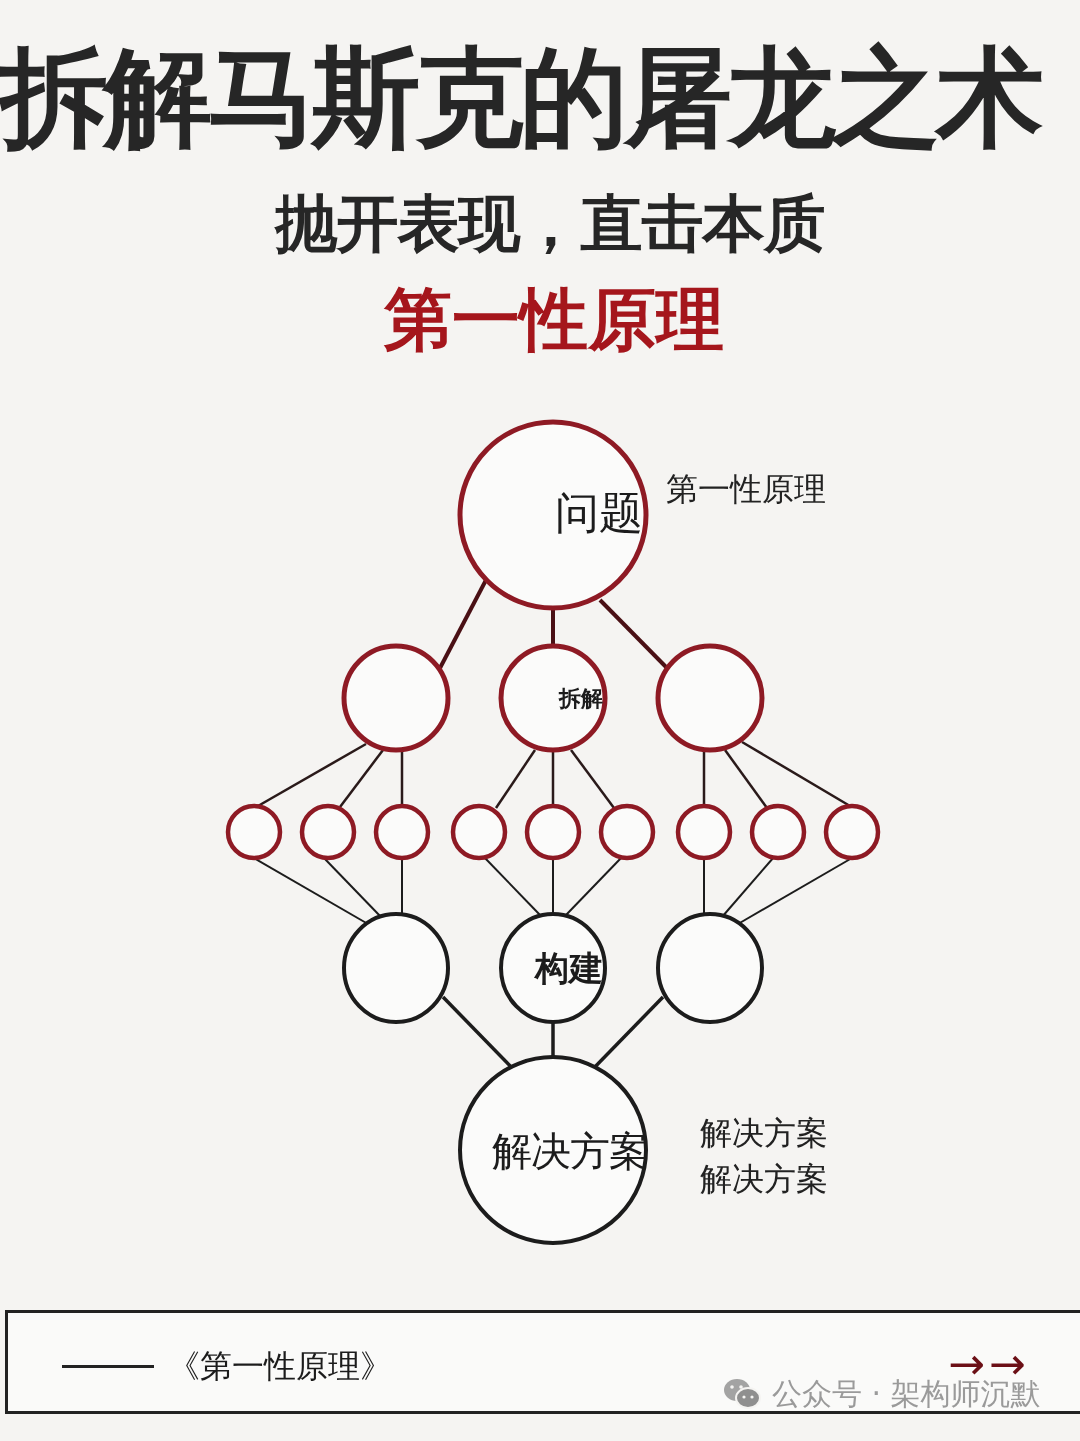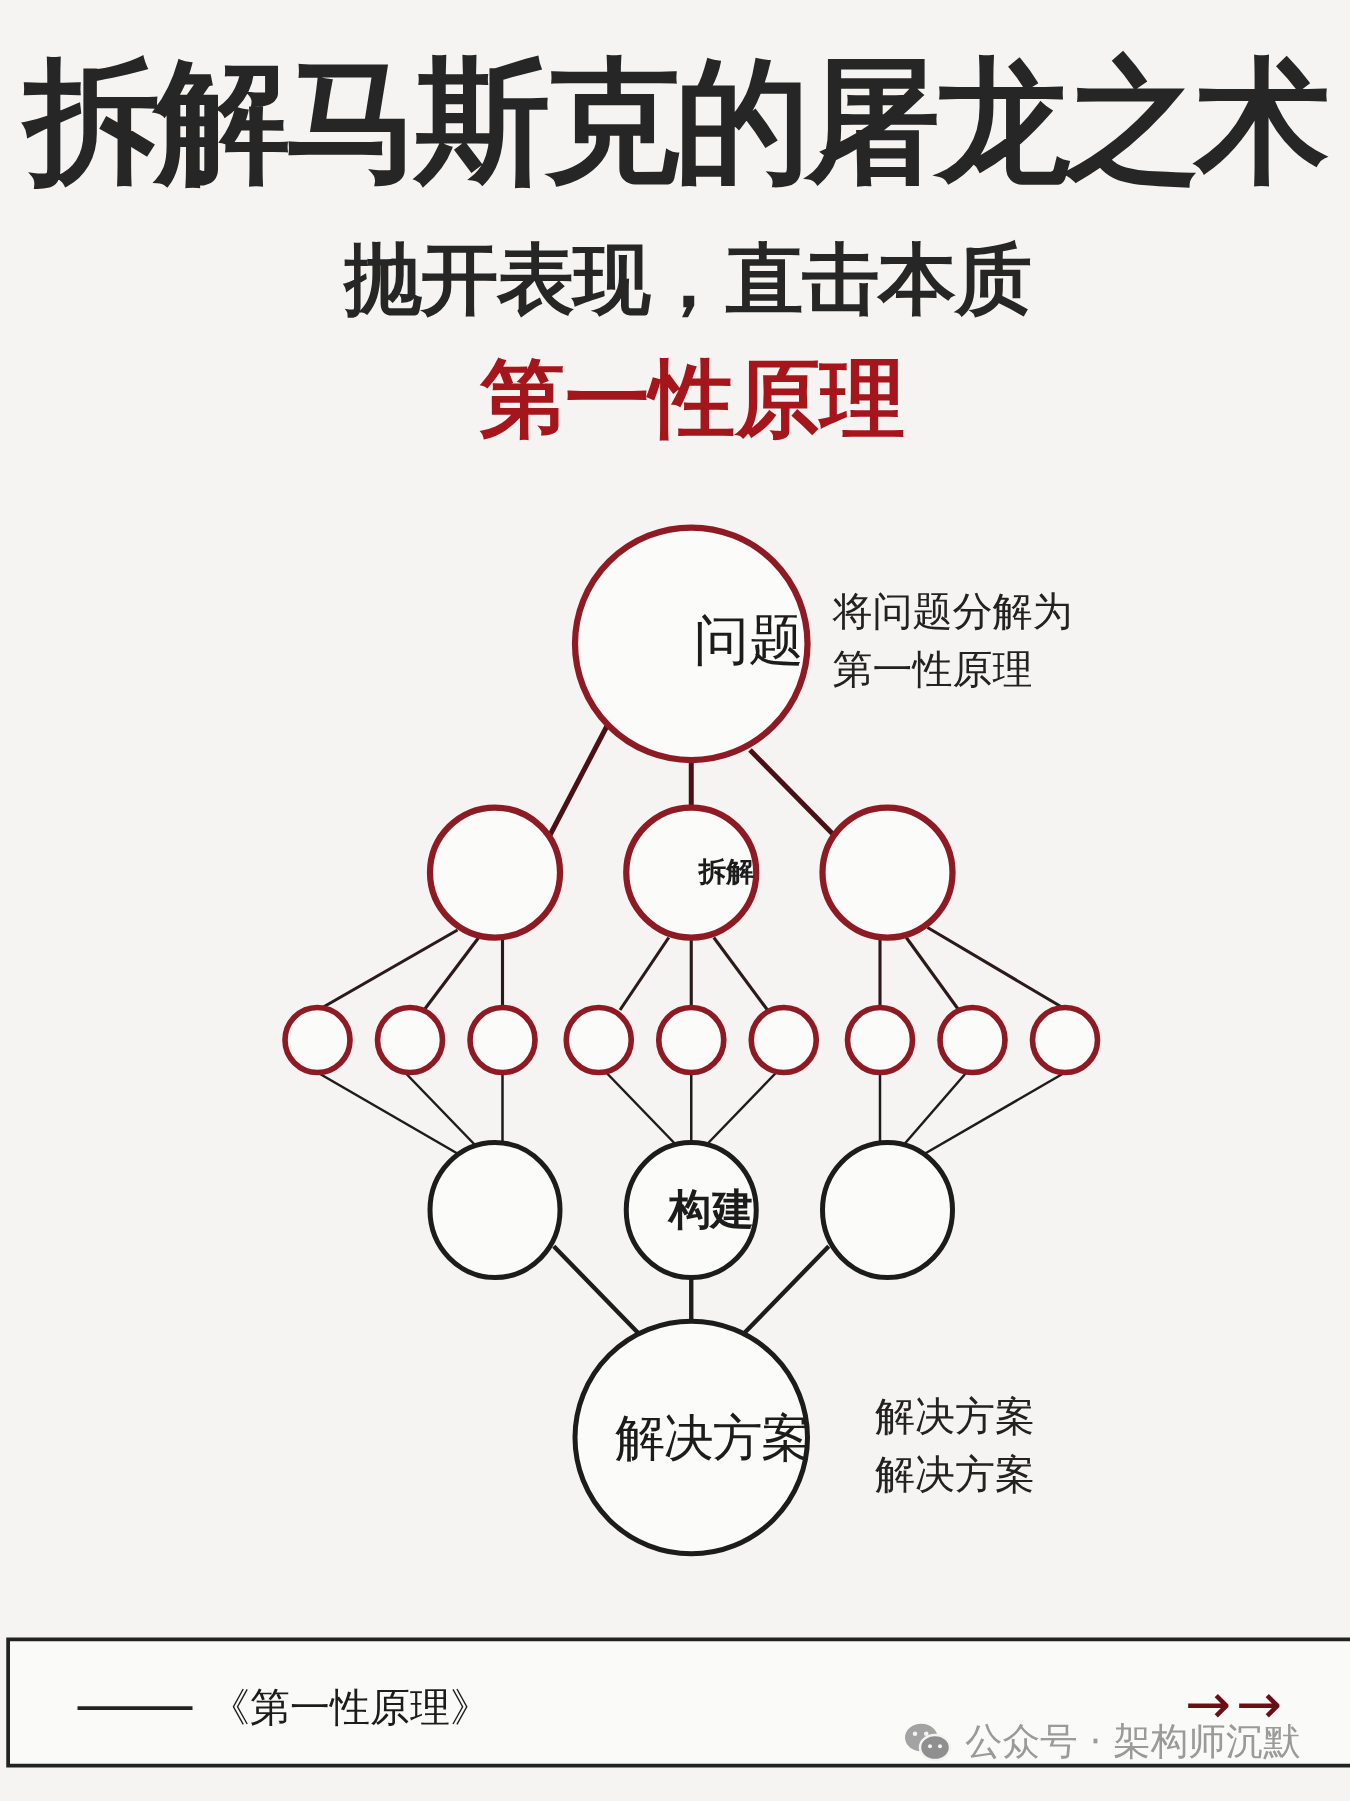--- a/index.html
+++ b/index.html
@@ -3,21 +3,21 @@
 <meta charset="utf-8">
 <style>
   html, body { margin:0; padding:0; }
   body {
     width:1080px; height:1441px; overflow:hidden;
     background:#f5f4f2;
     font-family:"DejaVu Sans","Liberation Sans",sans-serif;
     position:relative; color:#1a1a1a;
   }
   .title {
-    position:absolute; left:0; top:38px; width:1080px; text-align:center;
+    position:absolute; left:0; top:38px; width:1080px; 
     font-size:108px; font-weight:bold; letter-spacing:-4px; color:#262626;
     line-height:120px; white-space:nowrap;
   }
   .subtitle {
     position:absolute; left:0; top:186px; width:1100px; text-align:center;
     font-size:62px; font-weight:bold; color:#262626; line-height:76px; letter-spacing:-1px;
   }
   .highlight {
     position:absolute; left:0; top:280px; width:1108px; text-align:center;
     font-size:68px; font-weight:bold; color:#a5161c; line-height:80px;
@@ -121,21 +121,20 @@
 
   <circle cx="553" cy="1150" r="93" fill="#fbfbfa" stroke="#1c1c1c" stroke-width="4"></circle>
 </svg>
 
 <div class="node-label" style="left:463px; top:485px; width:180px; font-size:44px; line-height:56px;">问题</div>
 <div class="node-label" style="left:503px; top:677px; width:100px; font-size:22px; line-height:44px; font-weight:bold;">拆解</div>
 <div class="node-label" style="left:503px; top:946px; width:100px; font-size:34px; line-height:44px; font-weight:bold;">构建</div>
 <div class="node-label" style="left:458px; top:1126px; width:190px; font-size:40px; line-height:50px; letter-spacing:-1px;">解决方案</div>
 
 <div class="note" style="left:666px; top:466px;">
-  <div>将问题分解为</div>
   <div>第一性原理</div>
 </div>
 <div class="note" style="left:700px; top:1110px;">
   <div>解决方案</div>
   <div>解决方案</div>
 </div>
 
 <div class="footer-box"></div>
 <div class="footer-quote">
   <span class="footer-dash"></span>

